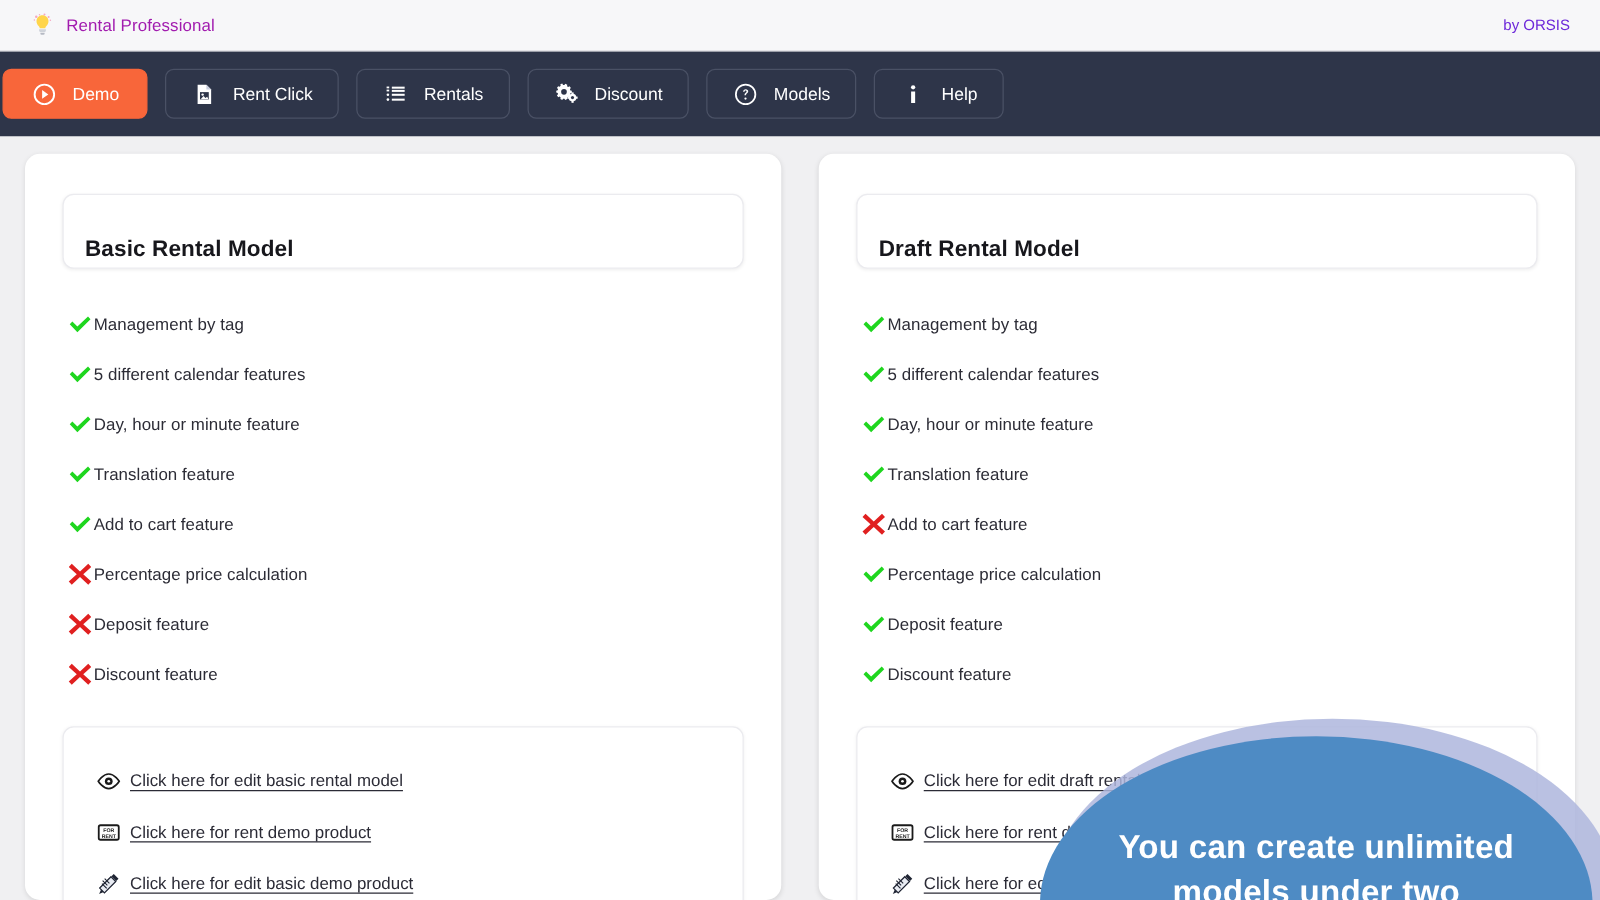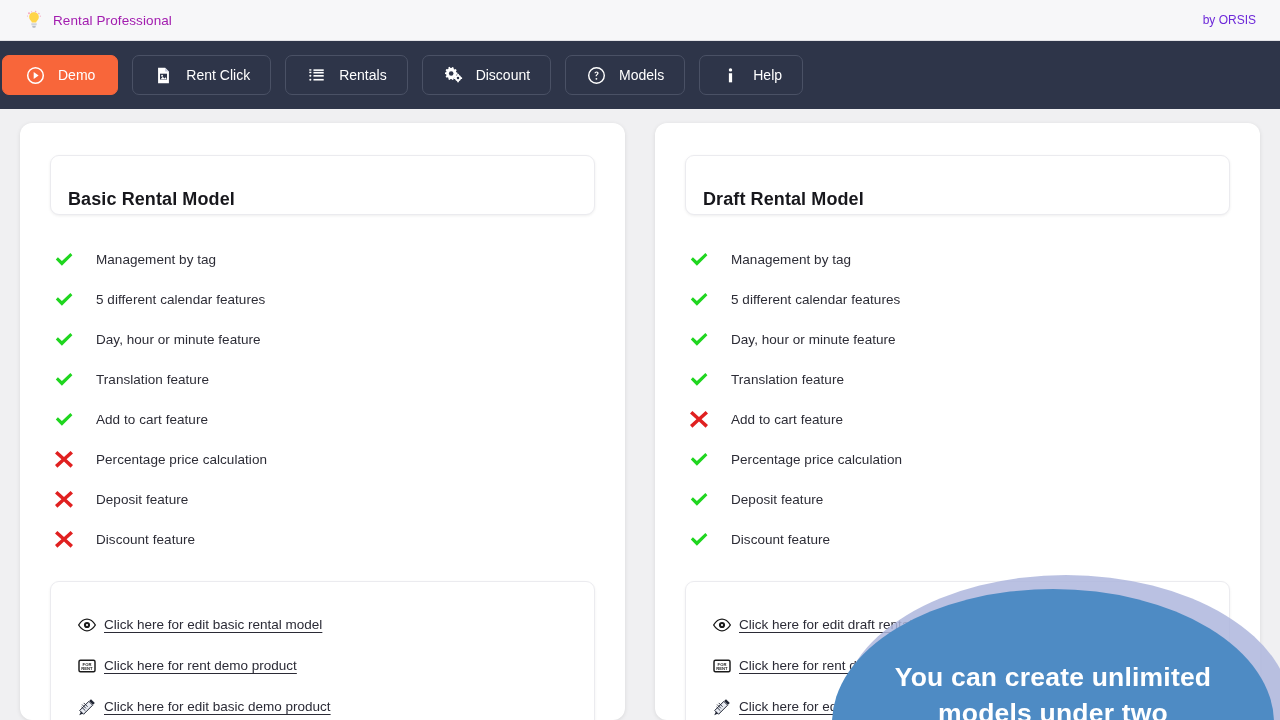--- a/index.html
+++ b/index.html
@@ -98,21 +98,21 @@
     font-weight: bold;
     color: #17171c;
     letter-spacing: .1px;
     margin-top: 28px;
   }
 
   .features { list-style: none; }
   .feature {
     display: flex;
     align-items: center;
-    gap: 21px;
+    gap: 0;
     height: 40px;
     padding-left: 3px;
   }
   .feature .mark { width: 22px; height: 22px; flex: none; display: block; }
   .feature .flabel {
     font-size: 13.5px;
     color: #2c2c36;
     letter-spacing: .05px;
   }
 

